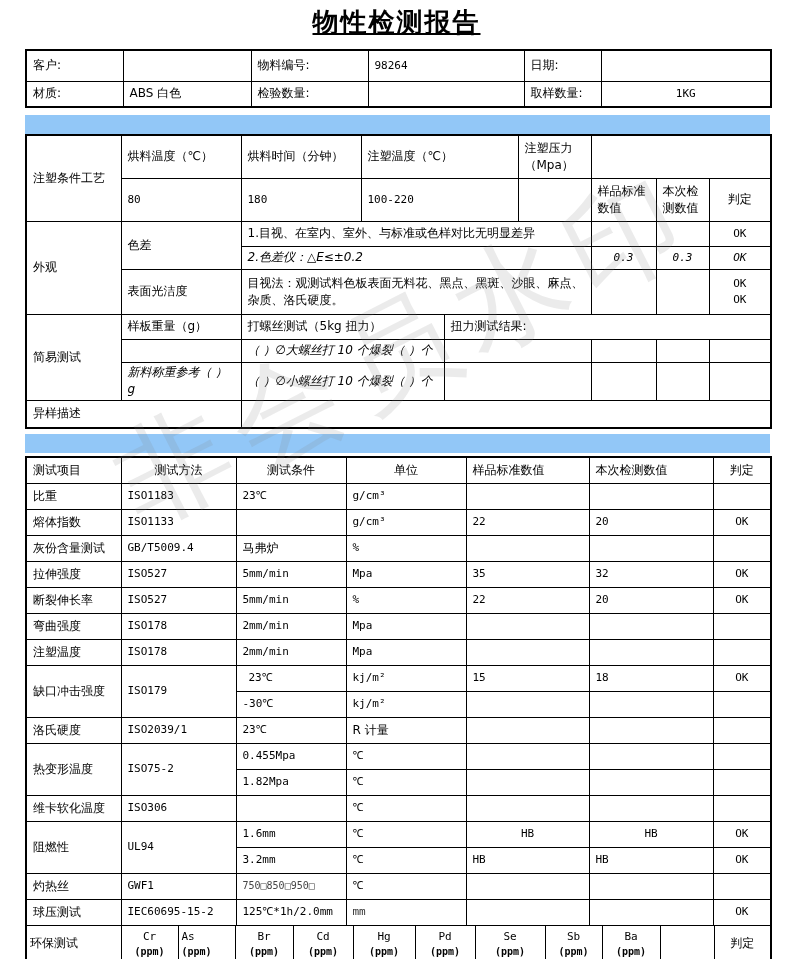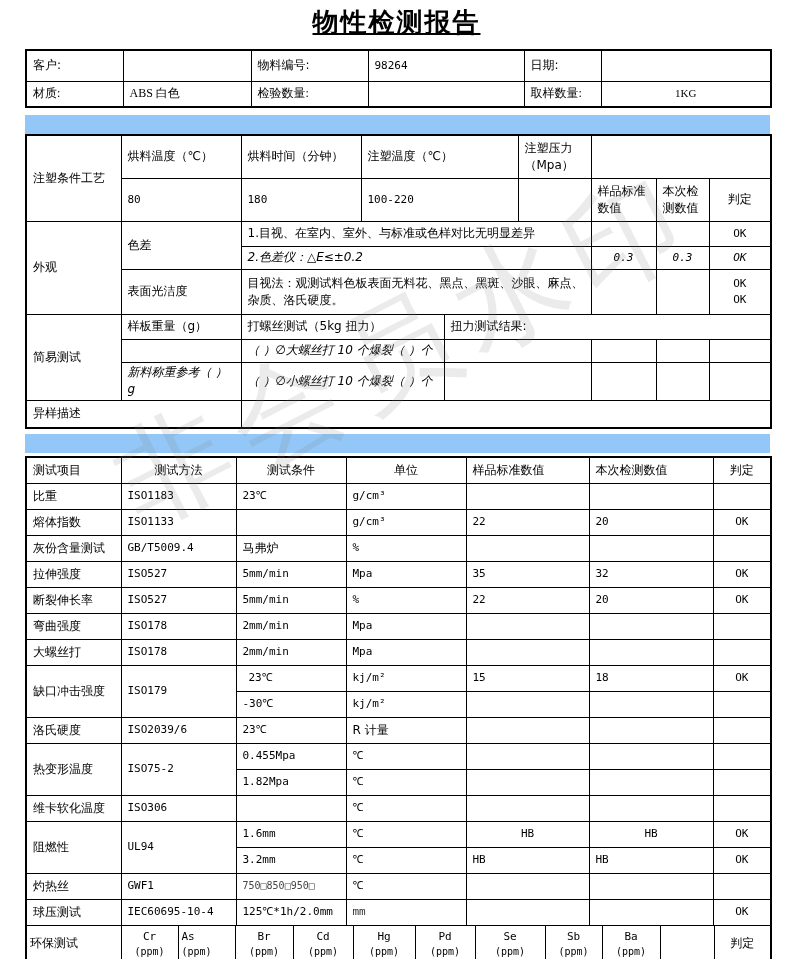--- a/index.html
+++ b/index.html
@@ -11,26 +11,26 @@
      word-break:break-all;line-height:1.45;}
   .mono{font-family:"DejaVu Sans Mono","Liberation Mono",monospace;font-size:11px;}
   .cen{text-align:center;margin-top:36px;}
   .pre{white-space:pre-line;}
   .small{font-size:10px;color:#444;}
   .b{font-weight:normal;color:#333;}
   .bar{width:745px;margin-left:25px;background:#92C7F7;}
   .bar1{height:19px;margin-top:7px;}
   .bar2{height:19px;margin-top:5px;margin-bottom:3px;}
   .top{margin-top:9px;}
-  .top td.hr1{height:28px;} .top td.hr2{height:22px;font-family:Liberation Serif, serif;}
+  .top td.hr1{height:28px;} .top td.hr2{height:22px;}
   tr.h40>td{height:40px;} tr.h24>td{height:22px;} tr.h22>td{height:20px;font-style:italic;}
   tr.h44>td{height:42px;} tr.h26>td{height:24px;margin-left:44px;}
   .main td{height:23px;}
   .env td{height:28px;} .env tr.eh>td{height:34px;}
-  .env .unitline{font-size:10px;}
+  .env .unitline{font-size:10px;font-weight:bold;}
   .env td{padding:1px 3px;}
   .watermark{position:absolute;left:90px;top:425px;font-size:112px;letter-spacing:14px;
              color:rgba(130,130,130,0.16);transform:rotate(-27deg);transform-origin:left top;
              white-space:nowrap;pointer-events:none;z-index:5;}
 </style>
 </head>
 <body>
 
 <div class="page">
 
@@ -221,21 +221,21 @@
     <tr>
       <td>弯曲强度</td>
           <td class="mono">ISO178</td>
           <td class="mono">2mm/min</td>
           <td class="mono">Mpa</td>
           <td class="mono"></td>
           <td class="mono"></td>
           <td class="cen mono"></td>
     </tr>
     <tr>
-      <td>大螺丝打</td>
+      <td>注塑温度</td>
           <td class="mono">ISO178</td>
           <td class="mono">2mm/min</td>
           <td class="mono">Mpa</td>
           <td class="mono"></td>
           <td class="mono"></td>
           <td class="cen mono"></td>
     </tr>
     <tr>
       <td rowspan="2">缺口冲击强度</td>
           <td rowspan="2" class="mono">ISO179</td>
@@ -247,21 +247,21 @@
     </tr>
     <tr>
       <td class="mono">-30℃</td>
           <td class="mono">kj/m²</td>
           <td class="mono"></td>
           <td class="mono"></td>
           <td class="cen mono"></td>
     </tr>
     <tr>
       <td>洛氏硬度</td>
-          <td class="mono">ISO2039/6</td>
+          <td class="mono">ISO2039/1</td>
           <td class="mono">23℃</td>
           <td>R 计量</td>
           <td class="mono"></td>
           <td class="mono"></td>
           <td class="cen mono"></td>
     </tr>
     <tr>
       <td rowspan="2">热变形温度</td>
           <td rowspan="2" class="mono">ISO75-2</td>
           <td class="mono">0.455Mpa</td>
@@ -306,21 +306,21 @@
       <td>灼热丝</td>
           <td class="mono">GWF1</td>
           <td class="mono small">750□850□950□</td>
           <td class="mono">℃</td>
           <td class="mono"></td>
           <td class="mono"></td>
           <td class="cen mono"></td>
     </tr>
     <tr>
       <td>球压测试</td>
-          <td class="mono">IEC60695-10-4</td>
+          <td class="mono">IEC60695-15-2</td>
           <td class="mono">125℃*1h/2.0mm</td>
           <td class="mono b">mm</td>
           <td class="mono"></td>
           <td class="mono"></td>
           <td class="cen mono">OK</td>
     </tr>
   </tbody>
     </table>
 
   <table class="env" style="border-top:0;margin-top:-1px;">

